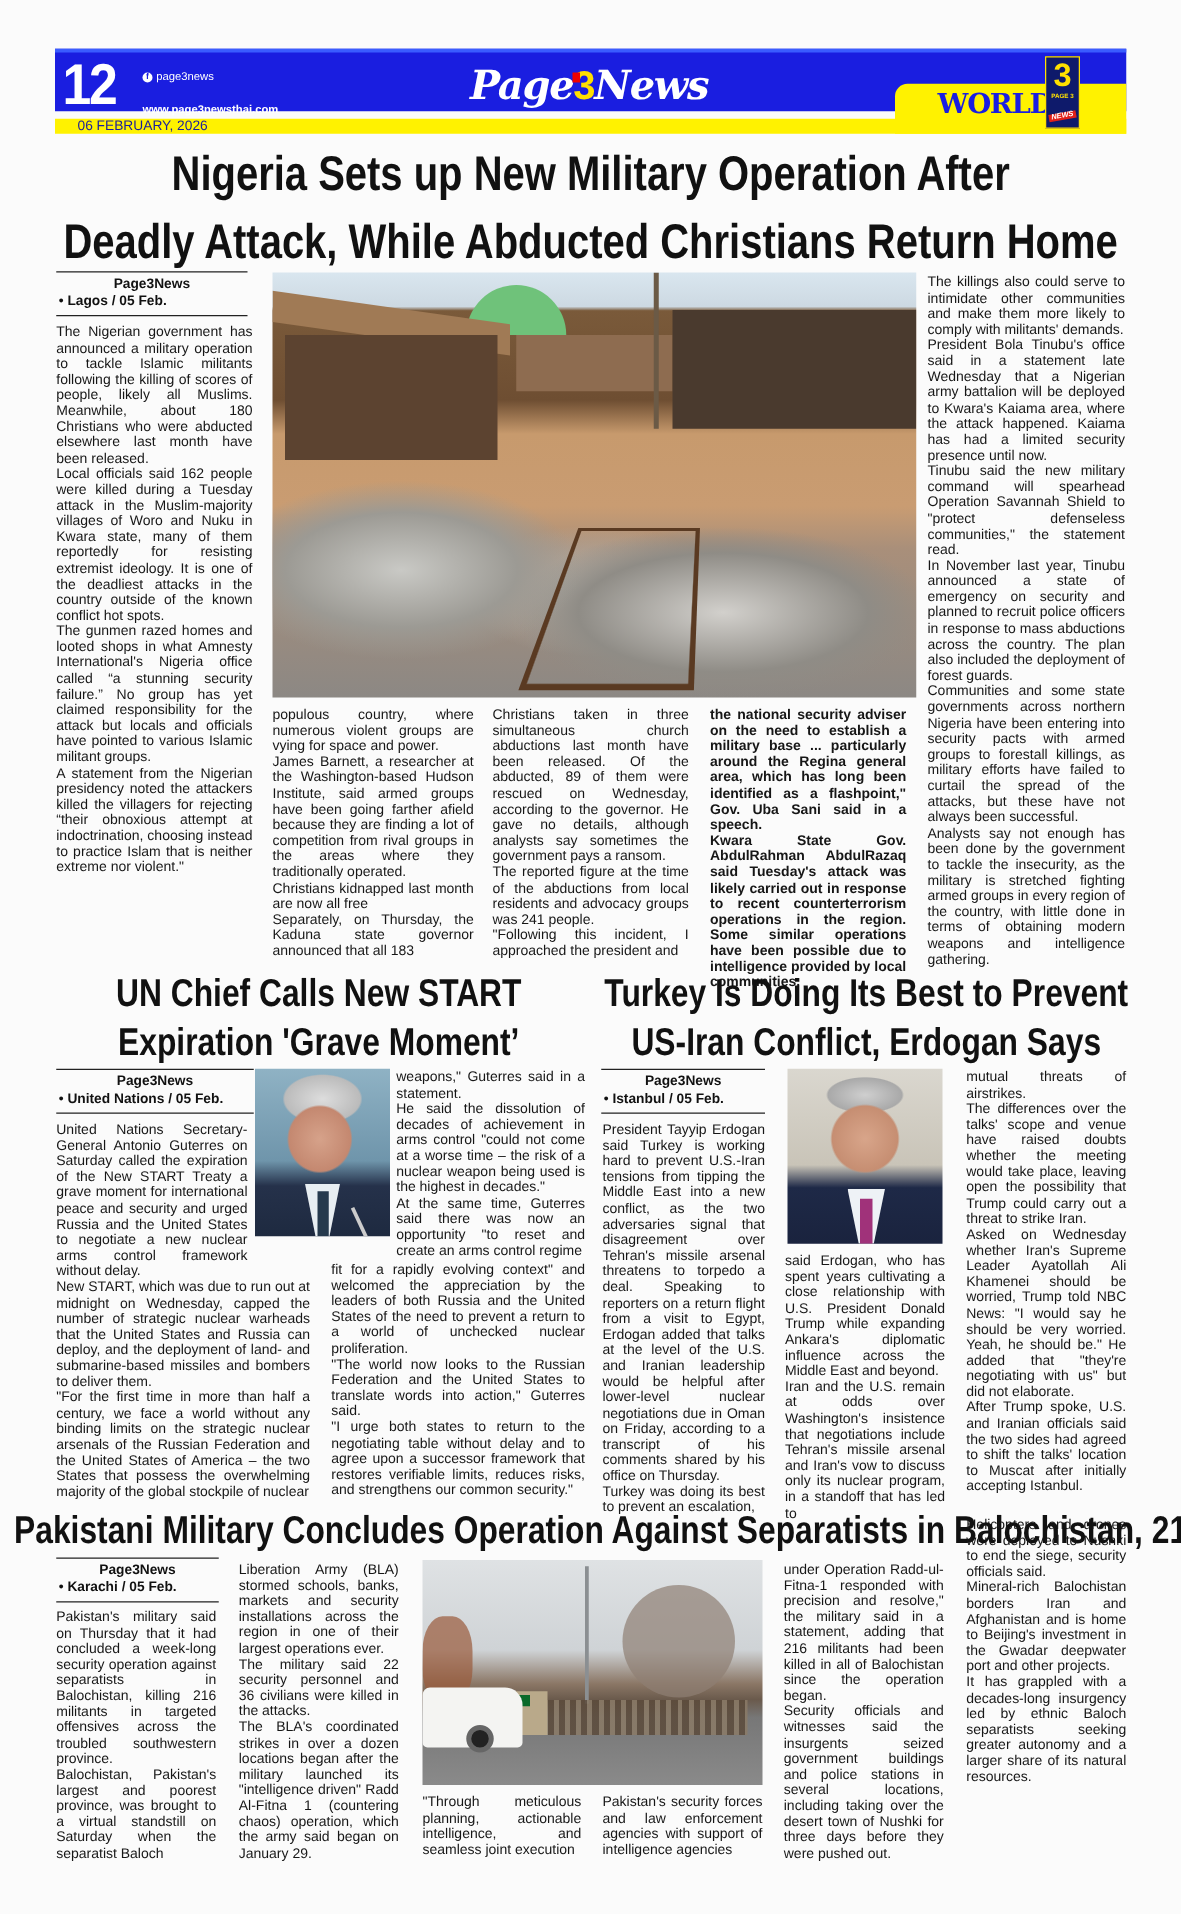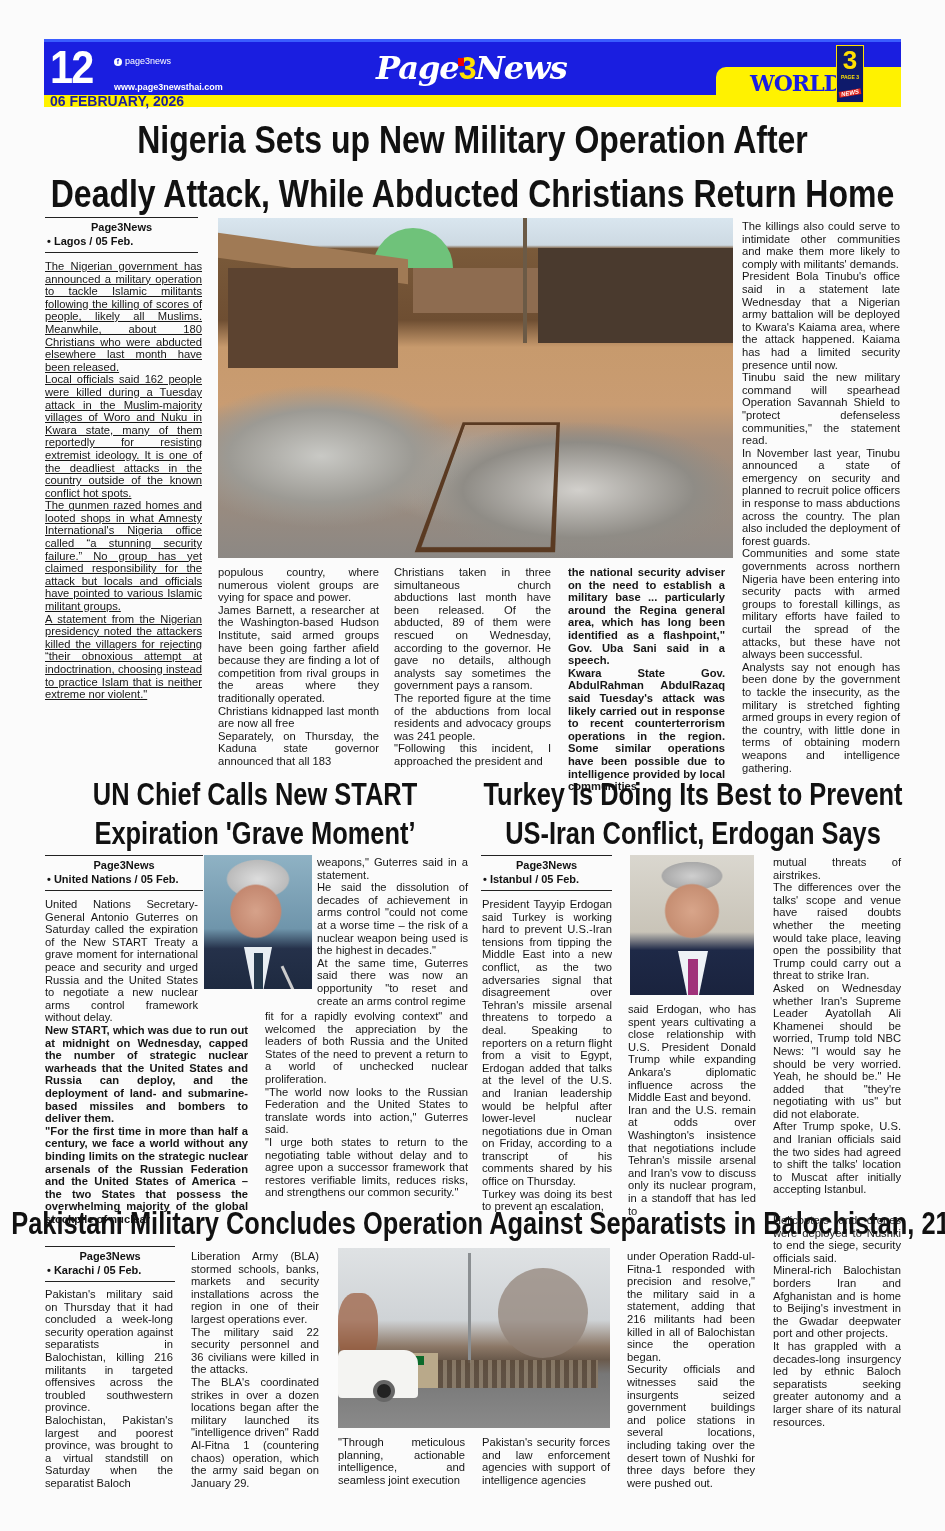--- a/index.html
+++ b/index.html
@@ -1,26 +1,26 @@
 <!DOCTYPE html>
 <html><head>
 <meta charset="utf-8">
 <style>
   * { box-sizing: border-box; margin: 0; padding: 0; }
   html, body { width: 945px; height: 1531px; background: #fbfbfb; overflow: hidden; }
   body { font-family: "Liberation Sans", sans-serif; color: #111; position: relative; }
 
   
-  .masthead { position: absolute; left: 44px; top: 39px; width: 857px; height: 67px; background: #1a1ee0; border-top: 3px solid #3a5cff; }
+  .masthead { position: absolute; left: 44px; top: 39px; width: 857px; height: 50px; background: #1a1ee0; border-top: 3px solid #3a5cff; }
   .mh-pageno { position: absolute; left: 6px; top: 1px; color: #fff; font-family: "Liberation Sans", sans-serif; font-weight: bold; font-size: 46px; line-height: 48px; letter-spacing: -2px; transform: scaleX(0.9); transform-origin: left; }
   .mh-social { position: absolute; left: 70px; top: 14px; color: #fff; font-size: 9px; line-height: 11px; }
   .mh-social .fb { display: inline-block; width: 8px; height: 8px; border-radius: 50%; background: #fff; color: #1a1ee0; font-size: 7px; line-height: 8px; text-align: center; font-weight: bold; margin-right: 3px; vertical-align: middle; }
   .mh-url { position: absolute; left: 70px; top: 40px; color: #fff; font-size: 9px; font-weight: bold; }
   .mh-datebar { position: absolute; left: 0; top: 53px; width: 857px; height: 12px; background: #fff200; }
-  .mh-date { position: absolute; left: 6px; top: 52px; font-size: 14px; font-weight: bold; color: #1a1e9e; line-height: 14px; }
+  .mh-date { position: absolute; left: 18px; top: 52px; font-size: 11px; font-weight: normal; color: #1a1e9e; line-height: 14px; }
   .mh-logo { position: absolute; left: 332px; top: 6px; font-family: "DejaVu Serif", serif; font-weight: bold; font-style: italic; color: #fff; font-size: 32px; line-height: 40px; letter-spacing: -1px; }
   .mh-logo .three { color: #ffe000; font-family: "Liberation Sans", sans-serif; font-style: normal; font-weight: bold; position: relative; }
   .mh-logo .three::before { content: ""; position: absolute; left: -1px; top: 8px; width: 6px; height: 8px; background: #e00; }
   .mh-world-bg { position: absolute; left: 672px; top: 25px; width: 185px; height: 40px; background: #fff200; border-top-left-radius: 10px; }
   .mh-world { position: absolute; left: 706px; top: 28px; font-family: "DejaVu Serif", serif; font-weight: bold; font-size: 22px; color: #1a1ee0; letter-spacing: -1px; }
   .mh-badge { position: absolute; left: 792px; top: 3px; width: 28px; height: 58px; background: #0e1a6b; border: 1px solid #ffe000; text-align: center; }
   .mh-badge .b3 { color: #ffe000; font-weight: bold; font-size: 26px; line-height: 28px; display: block; }
   .mh-badge .bp { color: #ffe000; font-weight: bold; font-size: 5px; line-height: 7px; display: block; }
   .mh-badge .bn { display: inline-block; background: #e0201a; color: #fff; font-size: 6px; font-style: italic; font-weight: bold; padding: 0 2px; transform: rotate(-10deg); margin-top: 2px; }
 
@@ -107,21 +107,21 @@
 
 <article>
   <h1 class="headline h1">
     <span>Nigeria Sets up New Military Operation After</span><br>
     <span>Deadly Attack, While Abducted Christians Return Home</span>
   </h1>
   <div class="byline" style="left:45px; top:217px; width:153px;">
     <div class="src">Page3News</div>
     <div class="loc">• Lagos / 05 Feb.</div>
   </div>
-  <div class="col" style="left:45px; top:260px; width:157px;text-decoration:underline;">
+  <div class="col" style="left:45px; top:260px; width:157px;">
       <p>The Nigerian government has announced a military operation to tackle Islamic militants following the killing of scores of people, likely all Muslims. Meanwhile, about 180 Christians who were abducted elsewhere last month have been released.</p>
       <p>Local officials said 162 people were killed during a Tuesday attack in the Muslim-majority villages of Woro and Nuku in Kwara state, many of them reportedly for resisting extremist ideology. It is one of the deadliest attacks in the country outside of the known conflict hot spots.</p>
       <p>The gunmen razed homes and looted shops in what Amnesty International's Nigeria office called “a stunning security failure.” No group has yet claimed responsibility for the attack but locals and officials have pointed to various Islamic militant groups.</p>
       <p>A statement from the Nigerian presidency noted the attackers killed the villagers for rejecting “their obnoxious attempt at indoctrination, choosing instead to practice Islam that is neither extreme nor violent."</p>
     </div>
 
   <div class="photo photo-nigeria">
     <div class="dome"></div>
     <div class="roof1"></div>
     <div class="hut1"></div>
@@ -161,21 +161,21 @@
     <span>UN Chief Calls New START</span><br>
     <span>Expiration 'Grave Moment’</span>
   </h2>
   <div class="byline" style="left:45px; top:855px; width:158px;">
     <div class="src">Page3News</div>
     <div class="loc">• United Nations / 05 Feb.</div>
   </div>
   <div class="col" style="left:45px; top:898px; width:153px;">
       <p>United Nations Secretary-General Antonio Guterres on Saturday called the expiration of the New START Treaty a grave moment for international peace and security and urged Russia and the United States to negotiate a new nuclear arms control framework without delay.</p>
     </div>
-  <div class="col" style="left:45px; top:1024px; width:203px;font-weight:bold;">
+  <div class="col" style="left:45px; top:1024px; width:203px;">
       <p>New START, which was due to run out at midnight on Wednesday, capped the number of strategic nuclear warheads that the United States and Russia can deploy, and the deployment of land- and submarine-based missiles and bombers to deliver them.</p>
       <p>"For the first time in more than half a century, we face a world without any binding limits on the strategic nuclear arsenals of the Russian Federation and the United States of America – the two States that possess the overwhelming majority of the global stockpile of nuclear</p>
     </div>
 
   <div class="photo photo-guterres">
     <div class="shirt"></div>
     <div class="tie"></div>
     <div class="mic"></div>
   </div>
 

